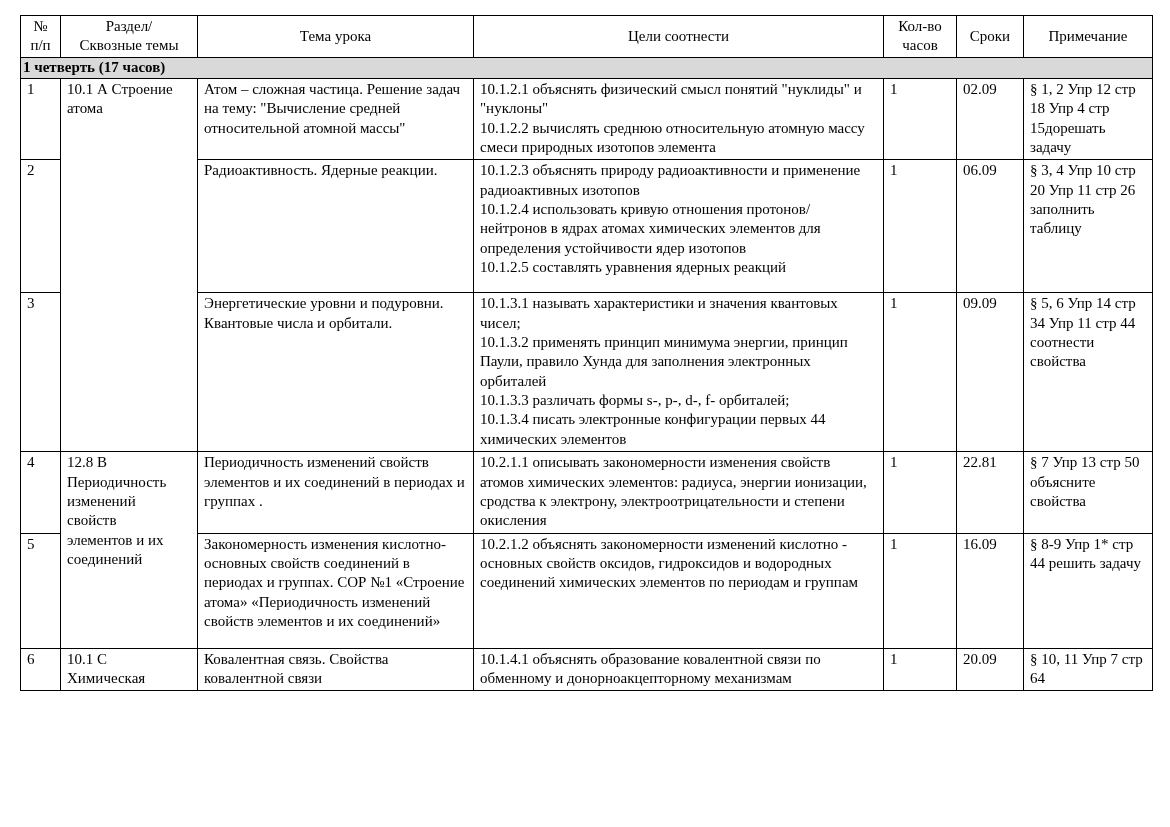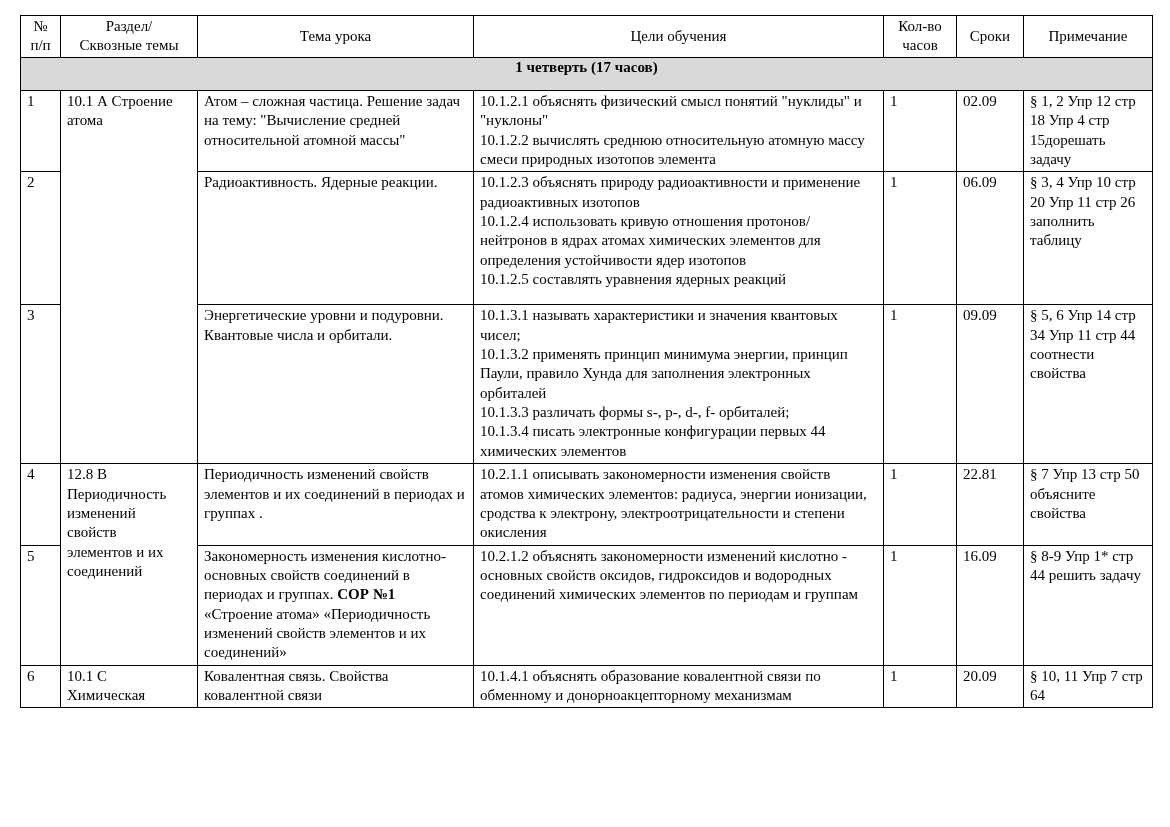--- a/index.html
+++ b/index.html
@@ -44,33 +44,33 @@
   }
   table.plan th {
     text-align: center;
     vertical-align: middle;
     height: 39px;
     padding: 1px 2px;
   }
   .pre { white-space: pre-line; }
   tr.quarter-row td {
     background: #d9d9d9;
-    text-align: center;
+    text-align: left;
     vertical-align: middle;
     font-weight: bold;
     height: 21px;
-    padding: 0 2px 13px 2px;
+    padding: 0 2px 1px 2px;
   }
   .r1 { height: 78px; }
   .r2 { height: 133px; }
   .r3 { height: 155px; }
   .r4 { height: 78px; }
   .r5 { height: 115px; }
   .r6 { height: 42px; }
-  b.inline-bold { font-weight: bold; margin-top: 24px; }
+  b.inline-bold { font-weight: normal; margin-top: 24px; }
 </style>
 </head>
 <body>
 
 <div class="page">
 
 
   <table class="plan">
     <colgroup>
       <col style="width:40px">
@@ -81,21 +81,21 @@
       <col style="width:67px">
       <col style="width:129px">
     </colgroup>
     <tbody>
         <tr>
       <th class="pre">№
 п/п</th>
       <th class="pre">Раздел/
 Сквозные темы</th>
       <th>Тема урока</th>
-      <th>Цели обучения</th>
+      <th>Цели соотнести</th>
       <th>Кол-во часов</th>
       <th>Сроки</th>
       <th>Примечание</th>
     </tr>
     <tr class="quarter-row">
       <td colspan="7">1 четверть (17 часов)</td>
     </tr>
 
     <tr class="r1">
       <td>1</td>

